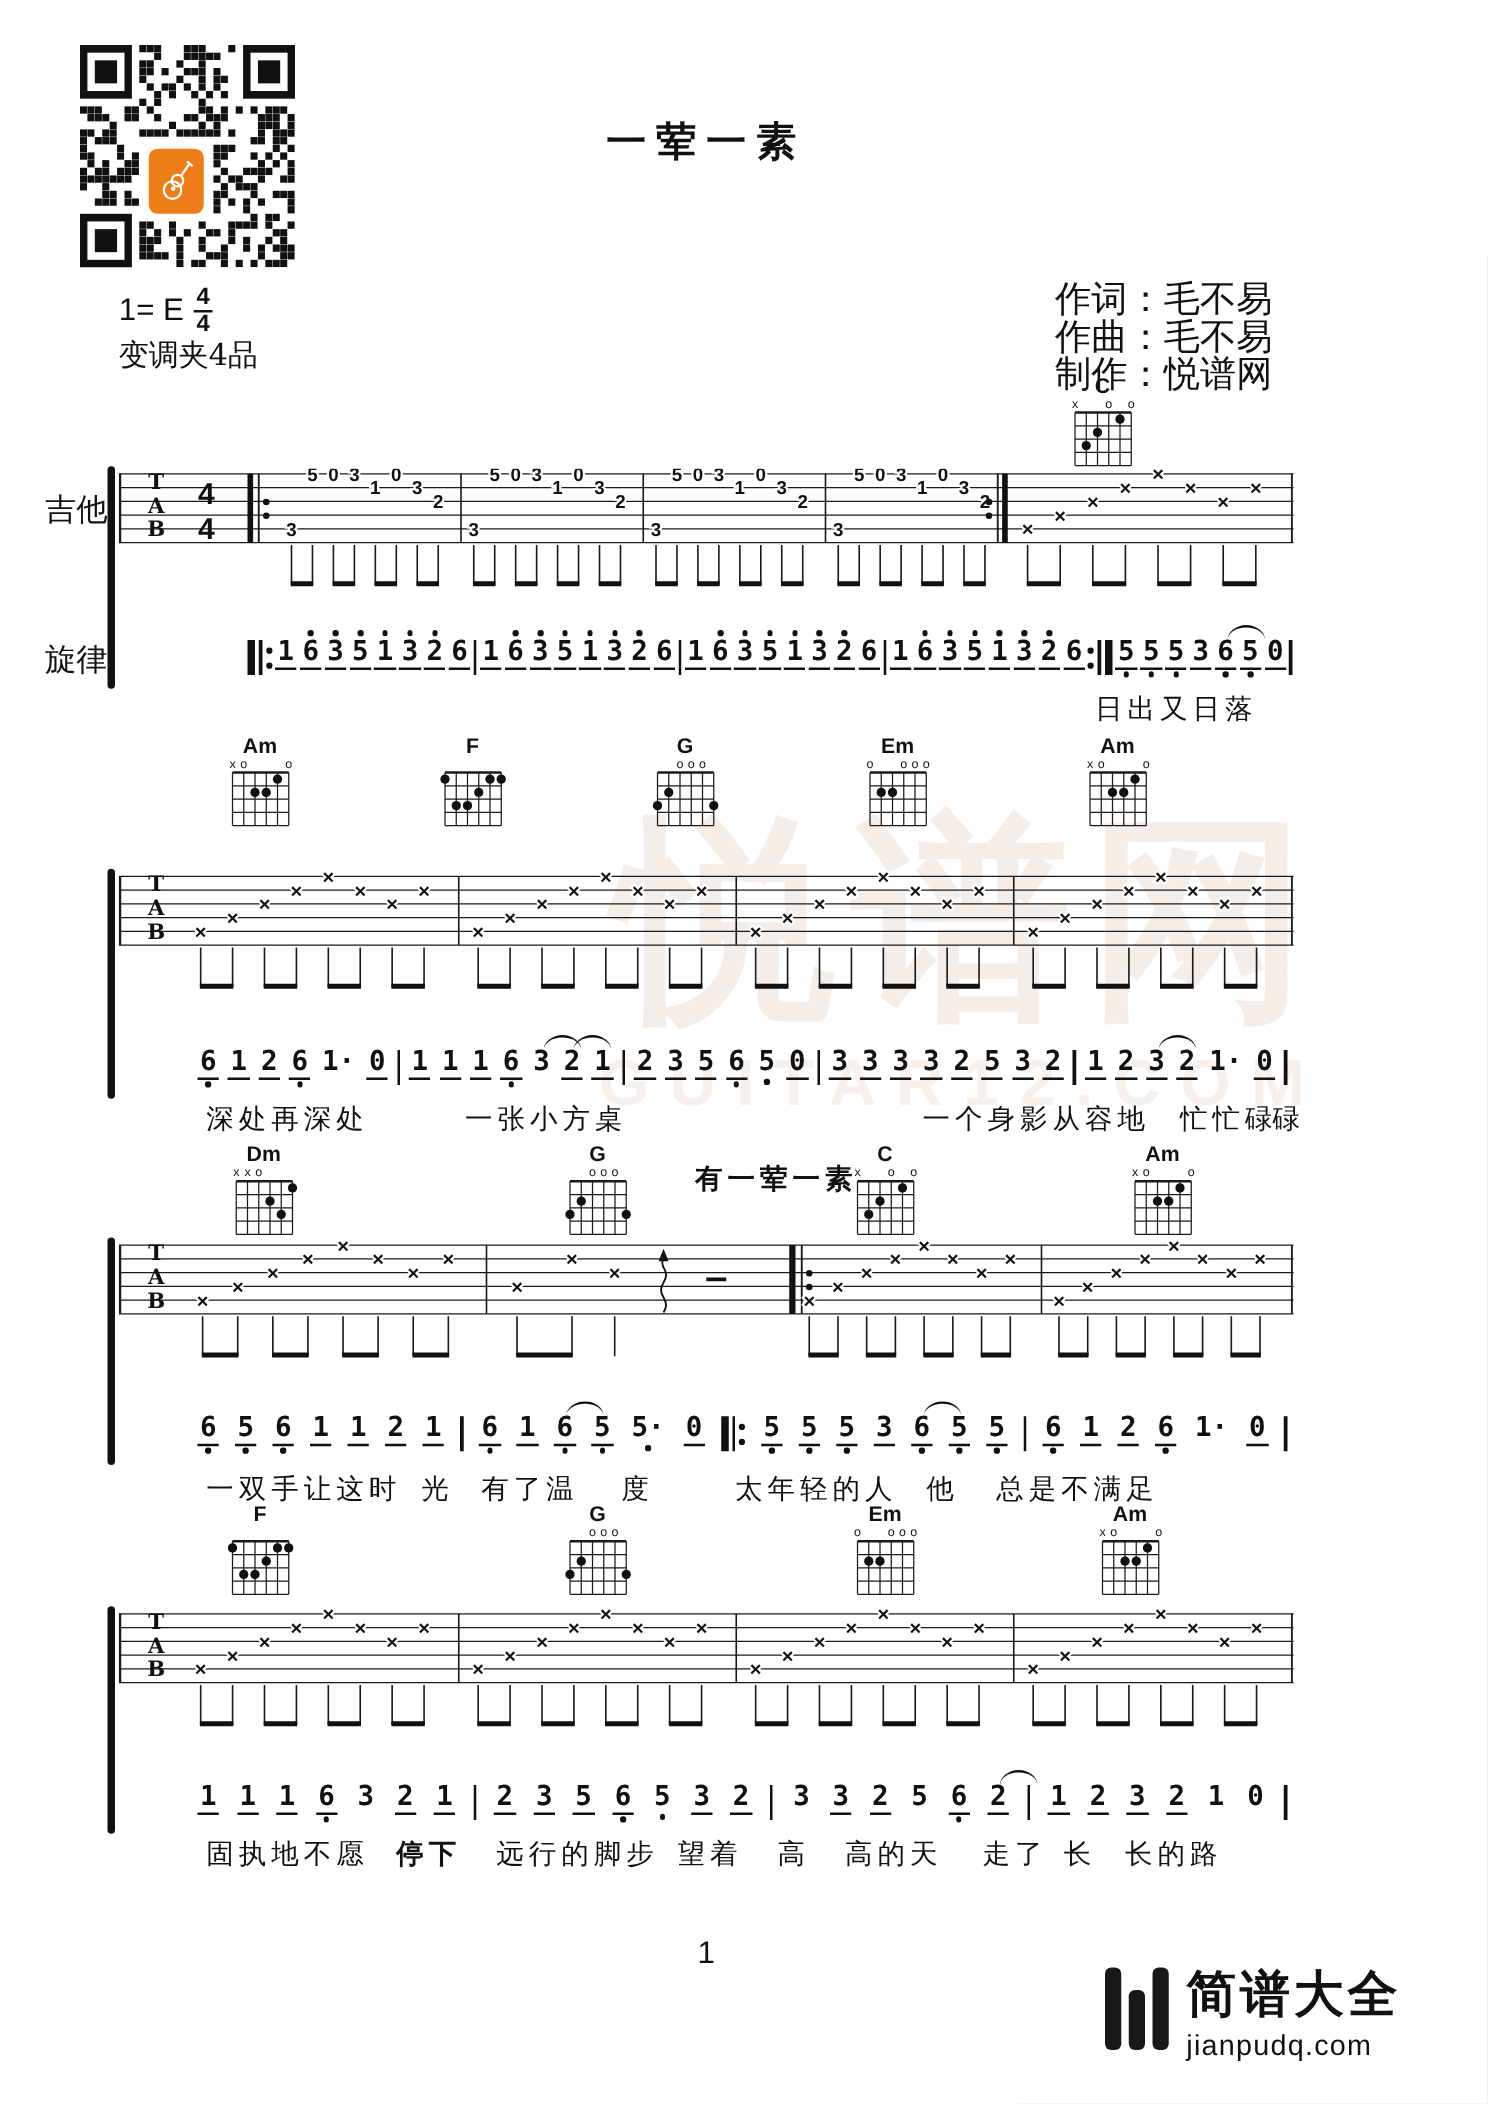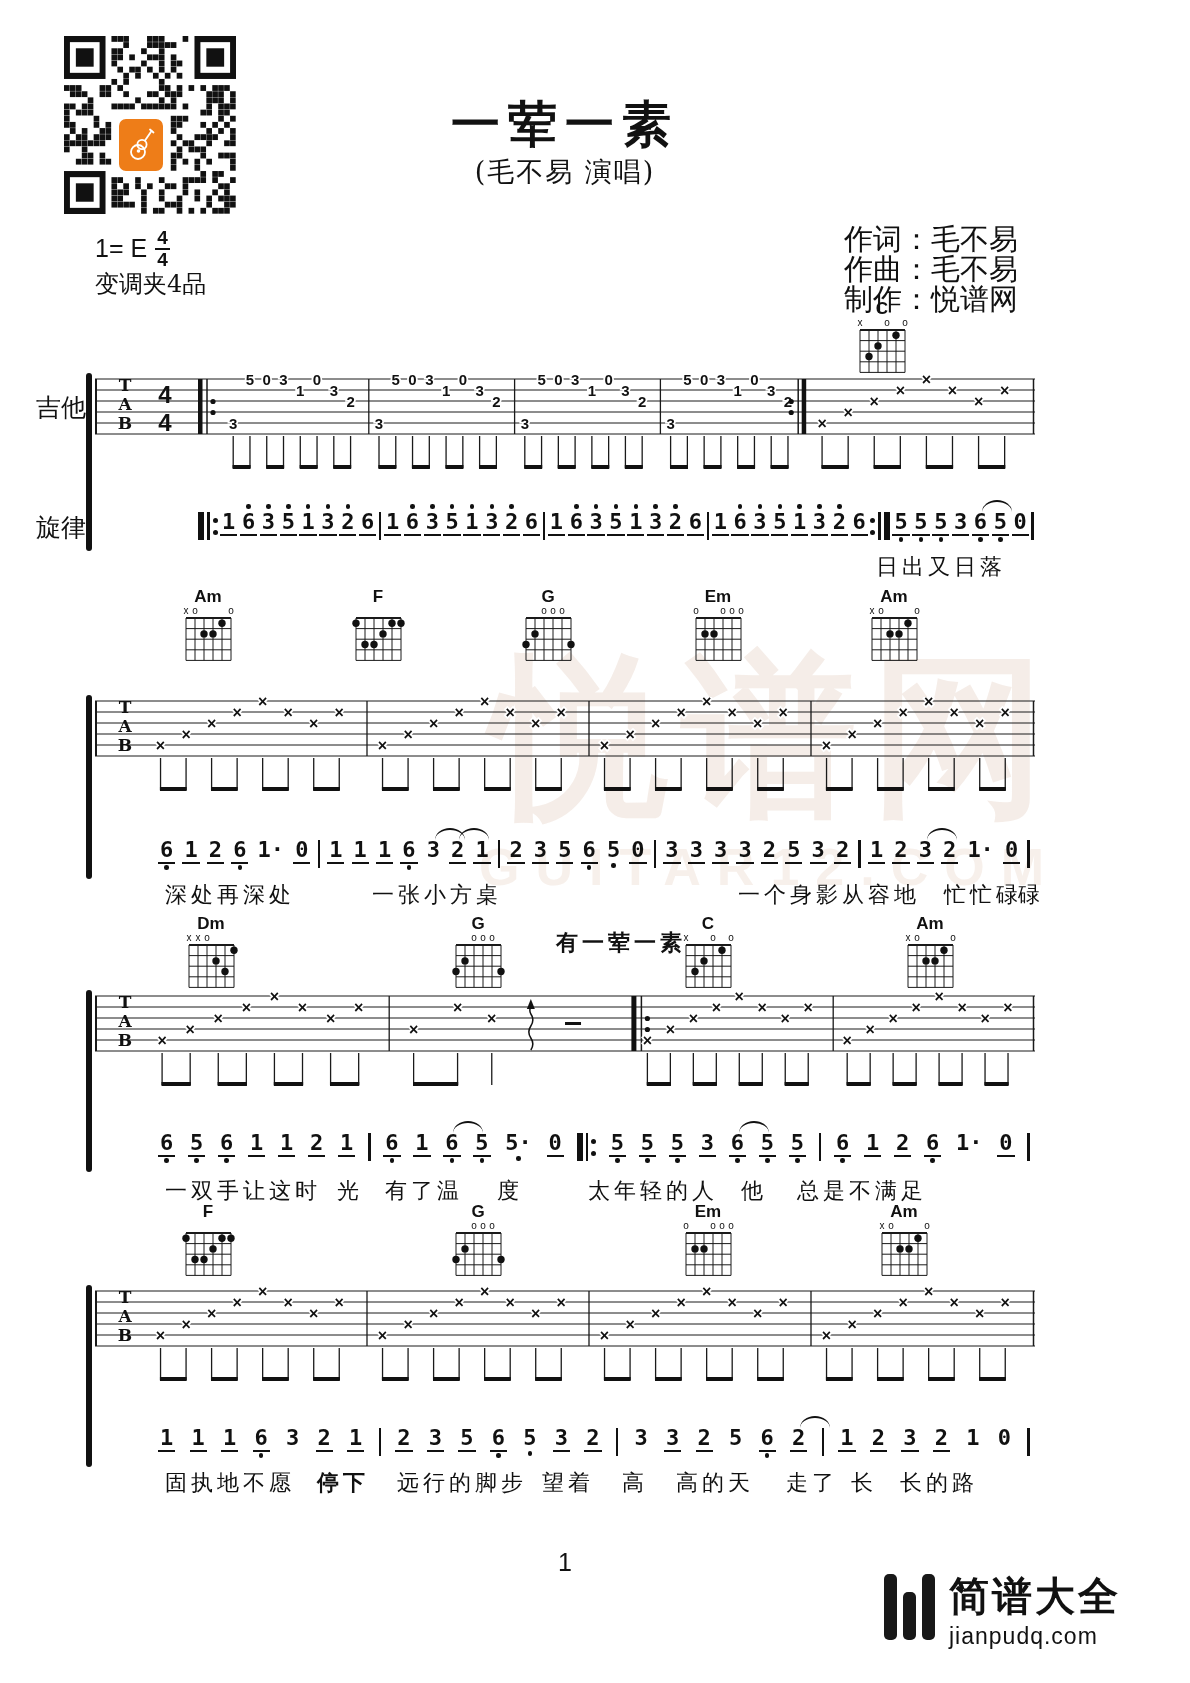--- a/index.html
+++ b/index.html
@@ -5,21 +5,21 @@
   html,body{margin:0;padding:0;background:#e8e8e8}
   .page{position:relative;width:1190px;height:1683px;margin:0 auto;background:#fff;
         font-family:"Liberation Sans",sans-serif;color:#111;overflow:hidden}
 
   
   .qr{position:absolute;left:64px;top:36px;width:172px;height:178px}
   .qr svg{display:block}
   .qr-badge{position:absolute;left:52px;top:80px;width:50px;height:58px;background:#ee7d18;
             border-radius:10px;border:3px solid #fff;box-sizing:border-box;
             display:flex;align-items:center;justify-content:center}
-  .title{position:absolute;left:0;width:1130px;top:92px;text-align:center;font-size:49px;font-weight:bold;
+  .title{position:absolute;left:0;width:1130px;top:92px;text-align:center;font-size:32px;font-weight:bold;
          font-family:"DejaVu Serif",serif;letter-spacing:8px}
   .subtitle{position:absolute;left:0;width:1130px;top:154px;text-align:center;font-size:27px;letter-spacing:2px;
             font-family:"DejaVu Serif",serif}
   .promo{position:absolute;left:0;width:1130px;top:194px;text-align:center;font-size:26px;
          font-family:"DejaVu Serif",serif}
   .keyline{position:absolute;left:95px;top:228px;font-size:25px;display:flex;align-items:center}
   .frac{display:inline-flex;flex-direction:column;margin-left:8px;font-size:19px;line-height:1.05;
         text-align:center;font-weight:bold}
   .frac b:first-child{border-bottom:2px solid #111;padding:0 2px}
   .capo{position:absolute;left:95px;top:268px;font-size:24px;font-family:"DejaVu Serif",serif}
@@ -338,21 +338,20 @@
           <circle cx="16" cy="18.5" r="4.6"></circle>
           <line x1="19" y1="14.5" x2="25.5" y2="5"></line>
           <line x1="24" y1="3.5" x2="27.5" y2="6.5"></line>
         </g>
         <circle cx="12.5" cy="25" r="1.8" fill="#fff"></circle>
       </svg>
     </div>
   </div>
 
   <div class="title">一荤一素</div>
-  <div class="subtitle">(毛不易 演唱)</div>
 
   <div class="keyline">
     <span>1= E</span>
     <span class="frac">
       <b>4</b>
       <b>4</b>
     </span>
   </div>
   <div class="capo">变调夹4品</div>
 

